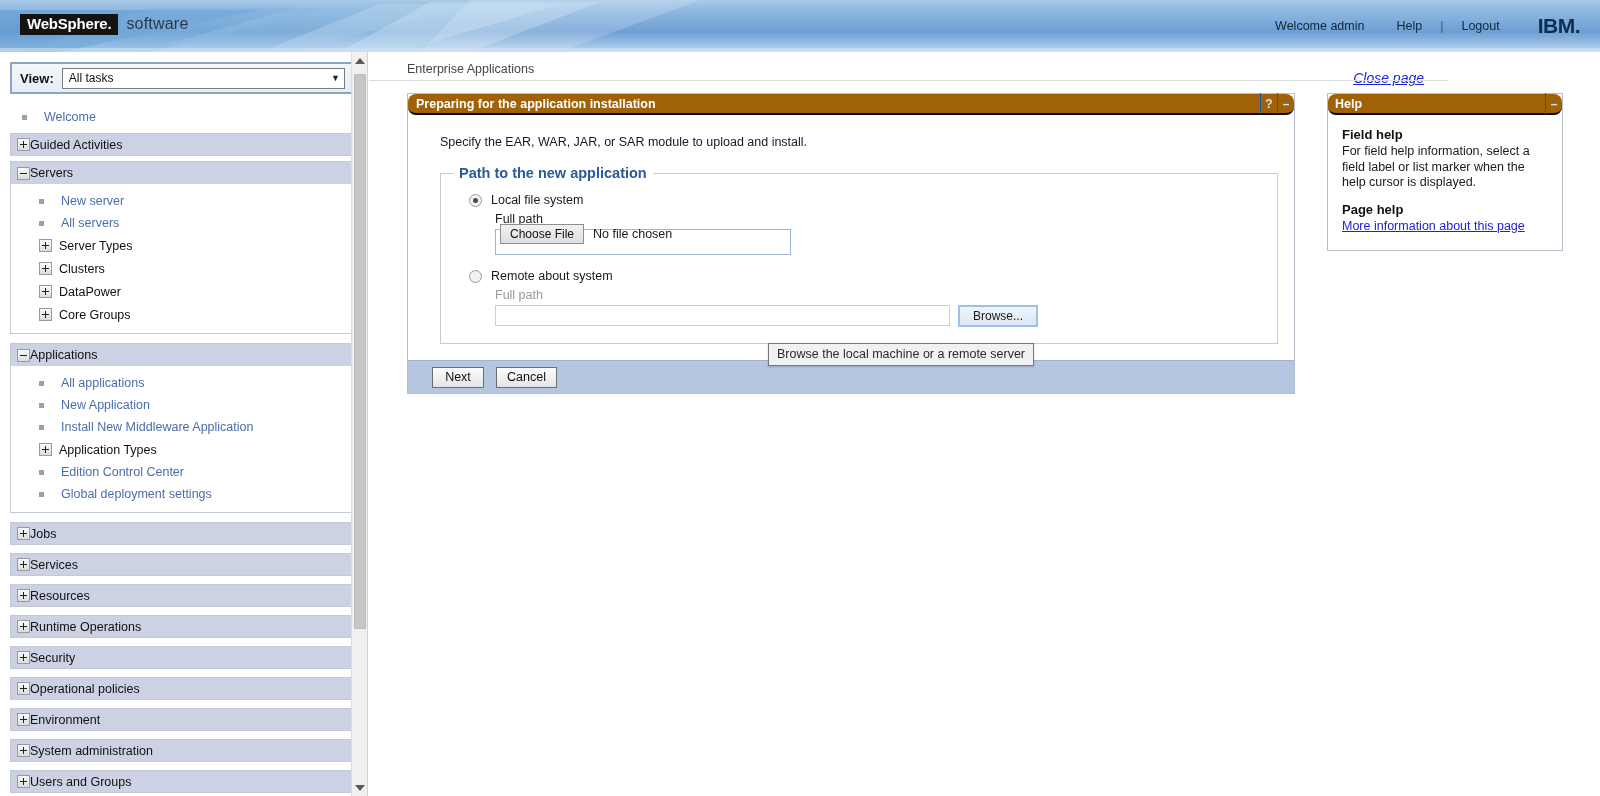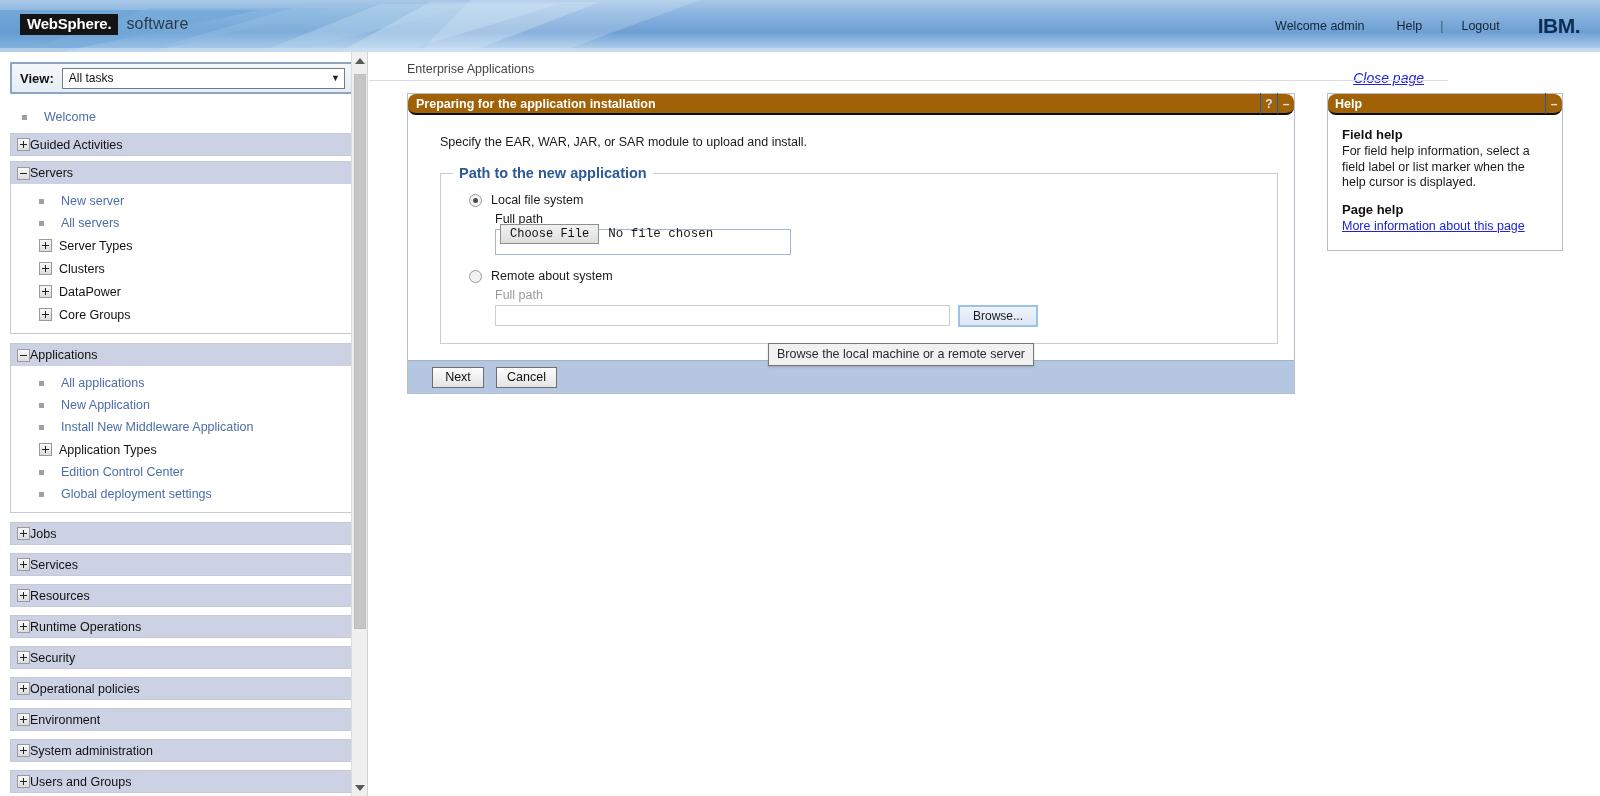--- a/index.html
+++ b/index.html
@@ -189,21 +189,21 @@
     content: ""; position: absolute; left: 3px; top: 3px; width: 5px; height: 5px;
     border-radius: 50%; background: #4a4a4a;
   }
   .radio-label { font-size: 12.5px; color: #1a1a1a; }
   .sub-field { margin: 5px 0 0 42px; }
   .field-label { font-size: 12.5px; color: #1a1a1a; margin-bottom: 3px; }
   .field-label.disabled { color: #9a9a9a; }
 
   .filepicker {
     width: 296px; height: 26px; border: 1px solid #9cb8d6; background: #ffffff;
-    display: flex; align-items: center; padding: 0 0 16px 4px; font-family: Liberation Mono, monospace;
+    display: flex; align-items: center; padding: 0 0 16px 4px;
   }
   .choose-btn {
     height: 20px; padding: 0 9px; background: linear-gradient(180deg,#f2f2f2,#dedede);
     border: 1px solid #8e8e8e; font-size: 12px; color: #101010;
     display: flex; align-items: center; cursor: pointer;
   }
   .filename { margin-left: 9px; font-size: 12.5px; color: #1a1a1a; }
 
   .remote-row { display: flex; align-items: flex-start; gap: 8px; }
   .remote-input {

